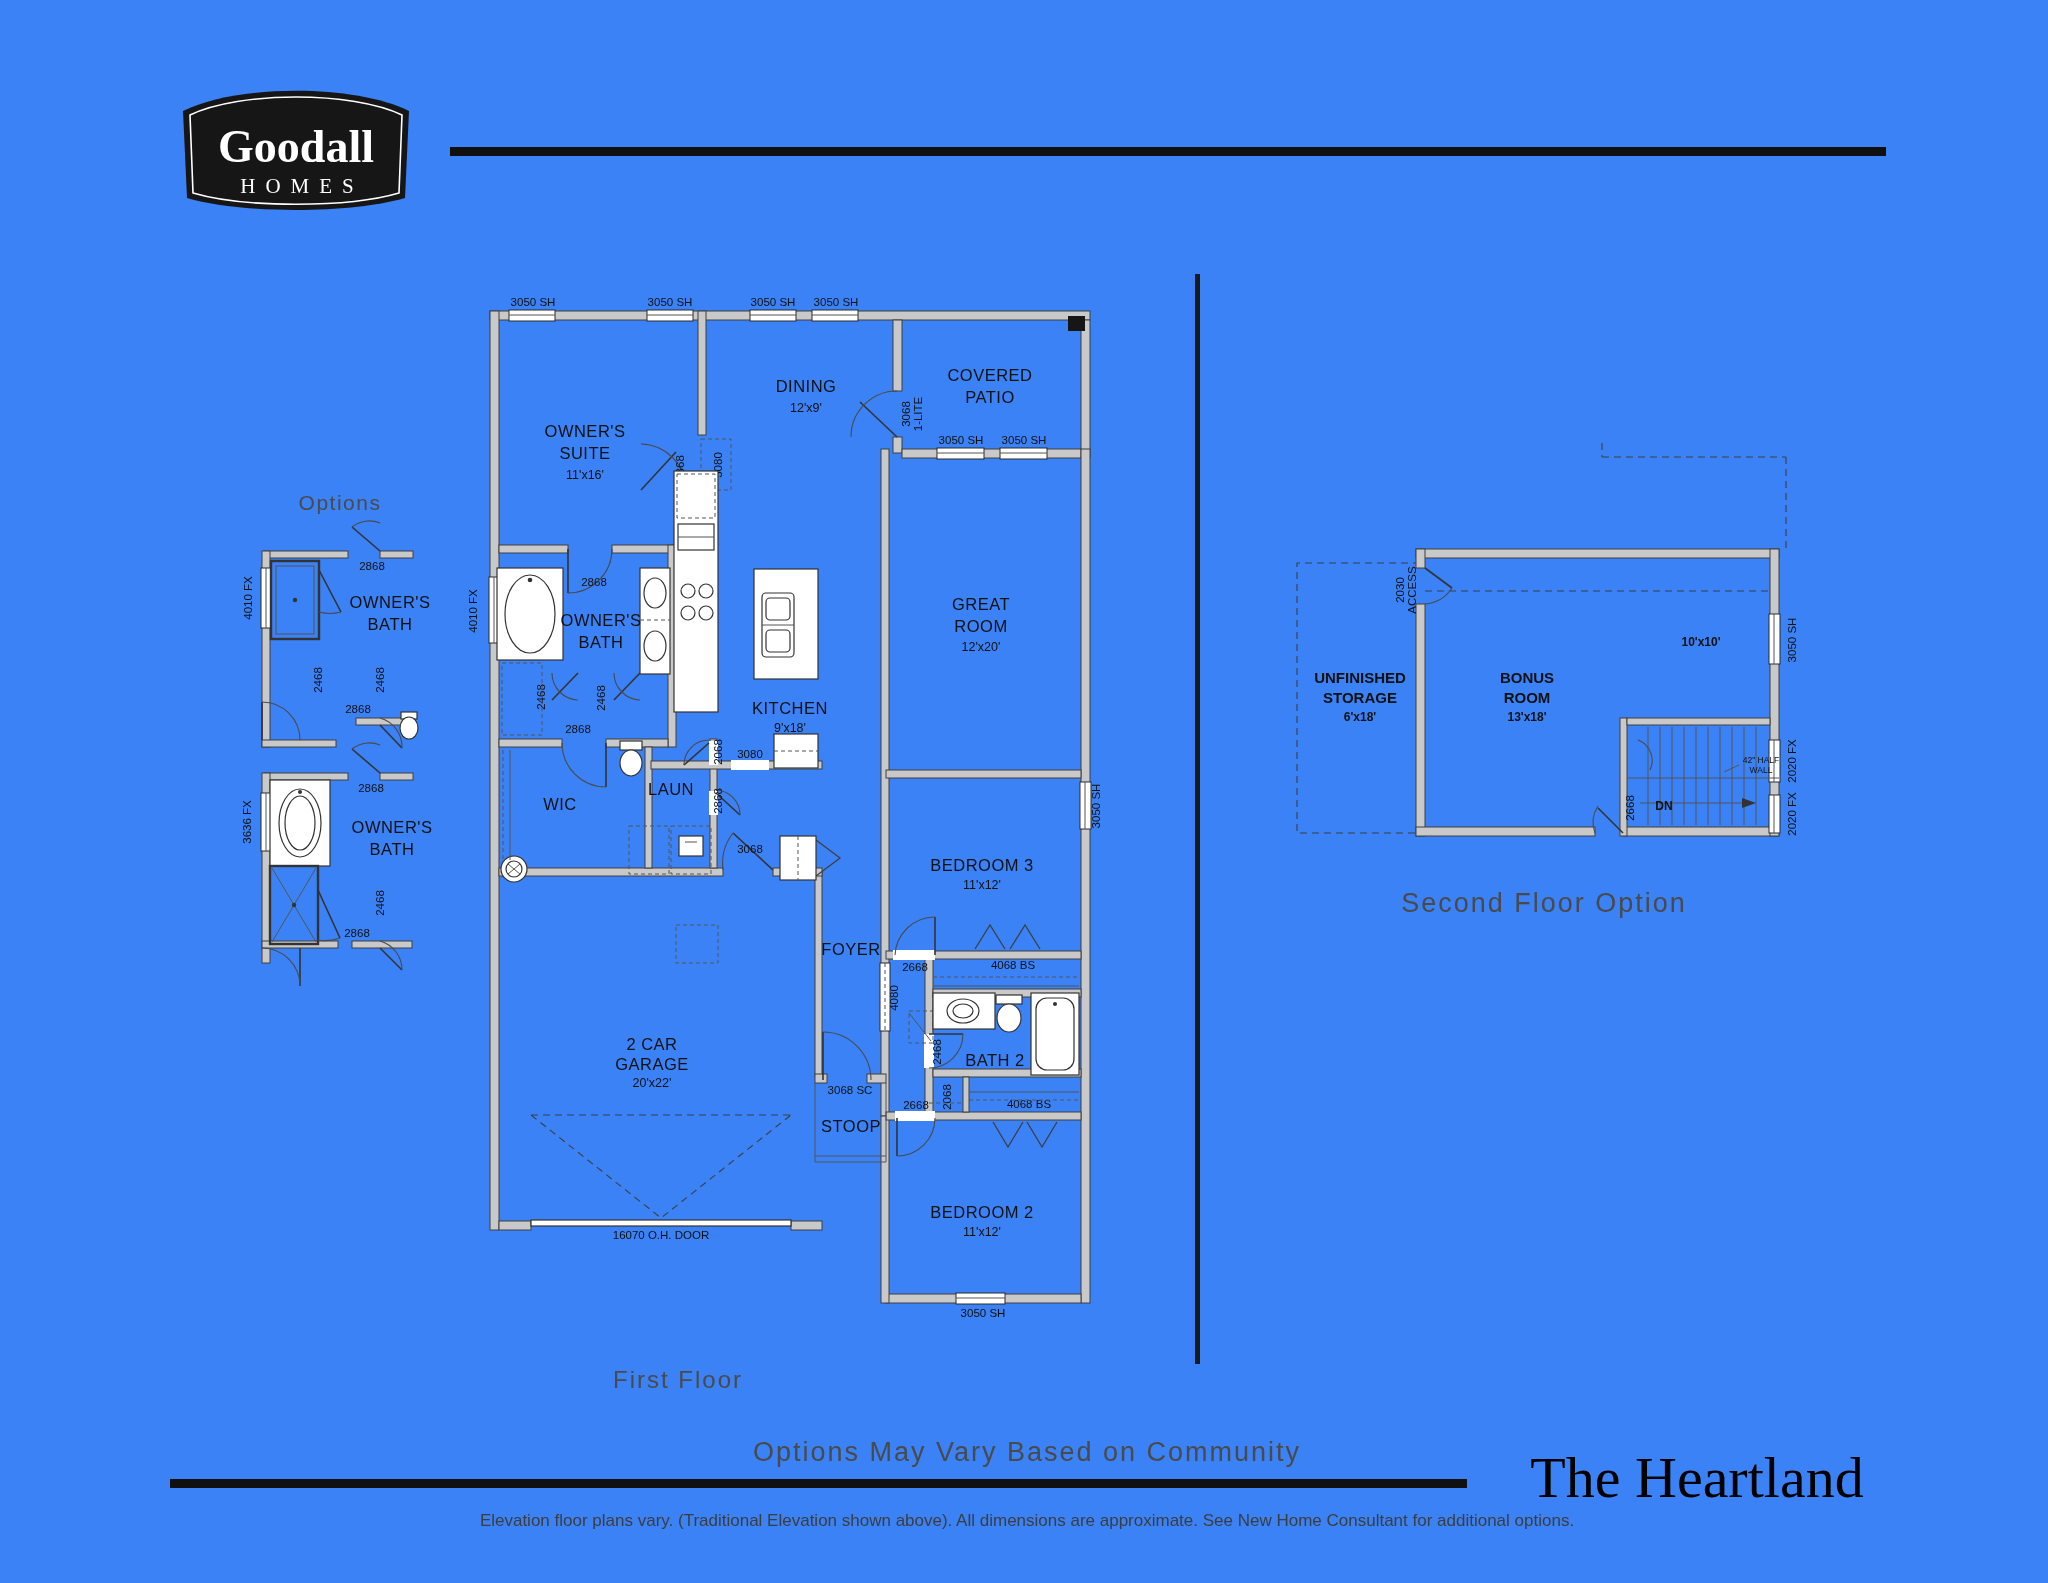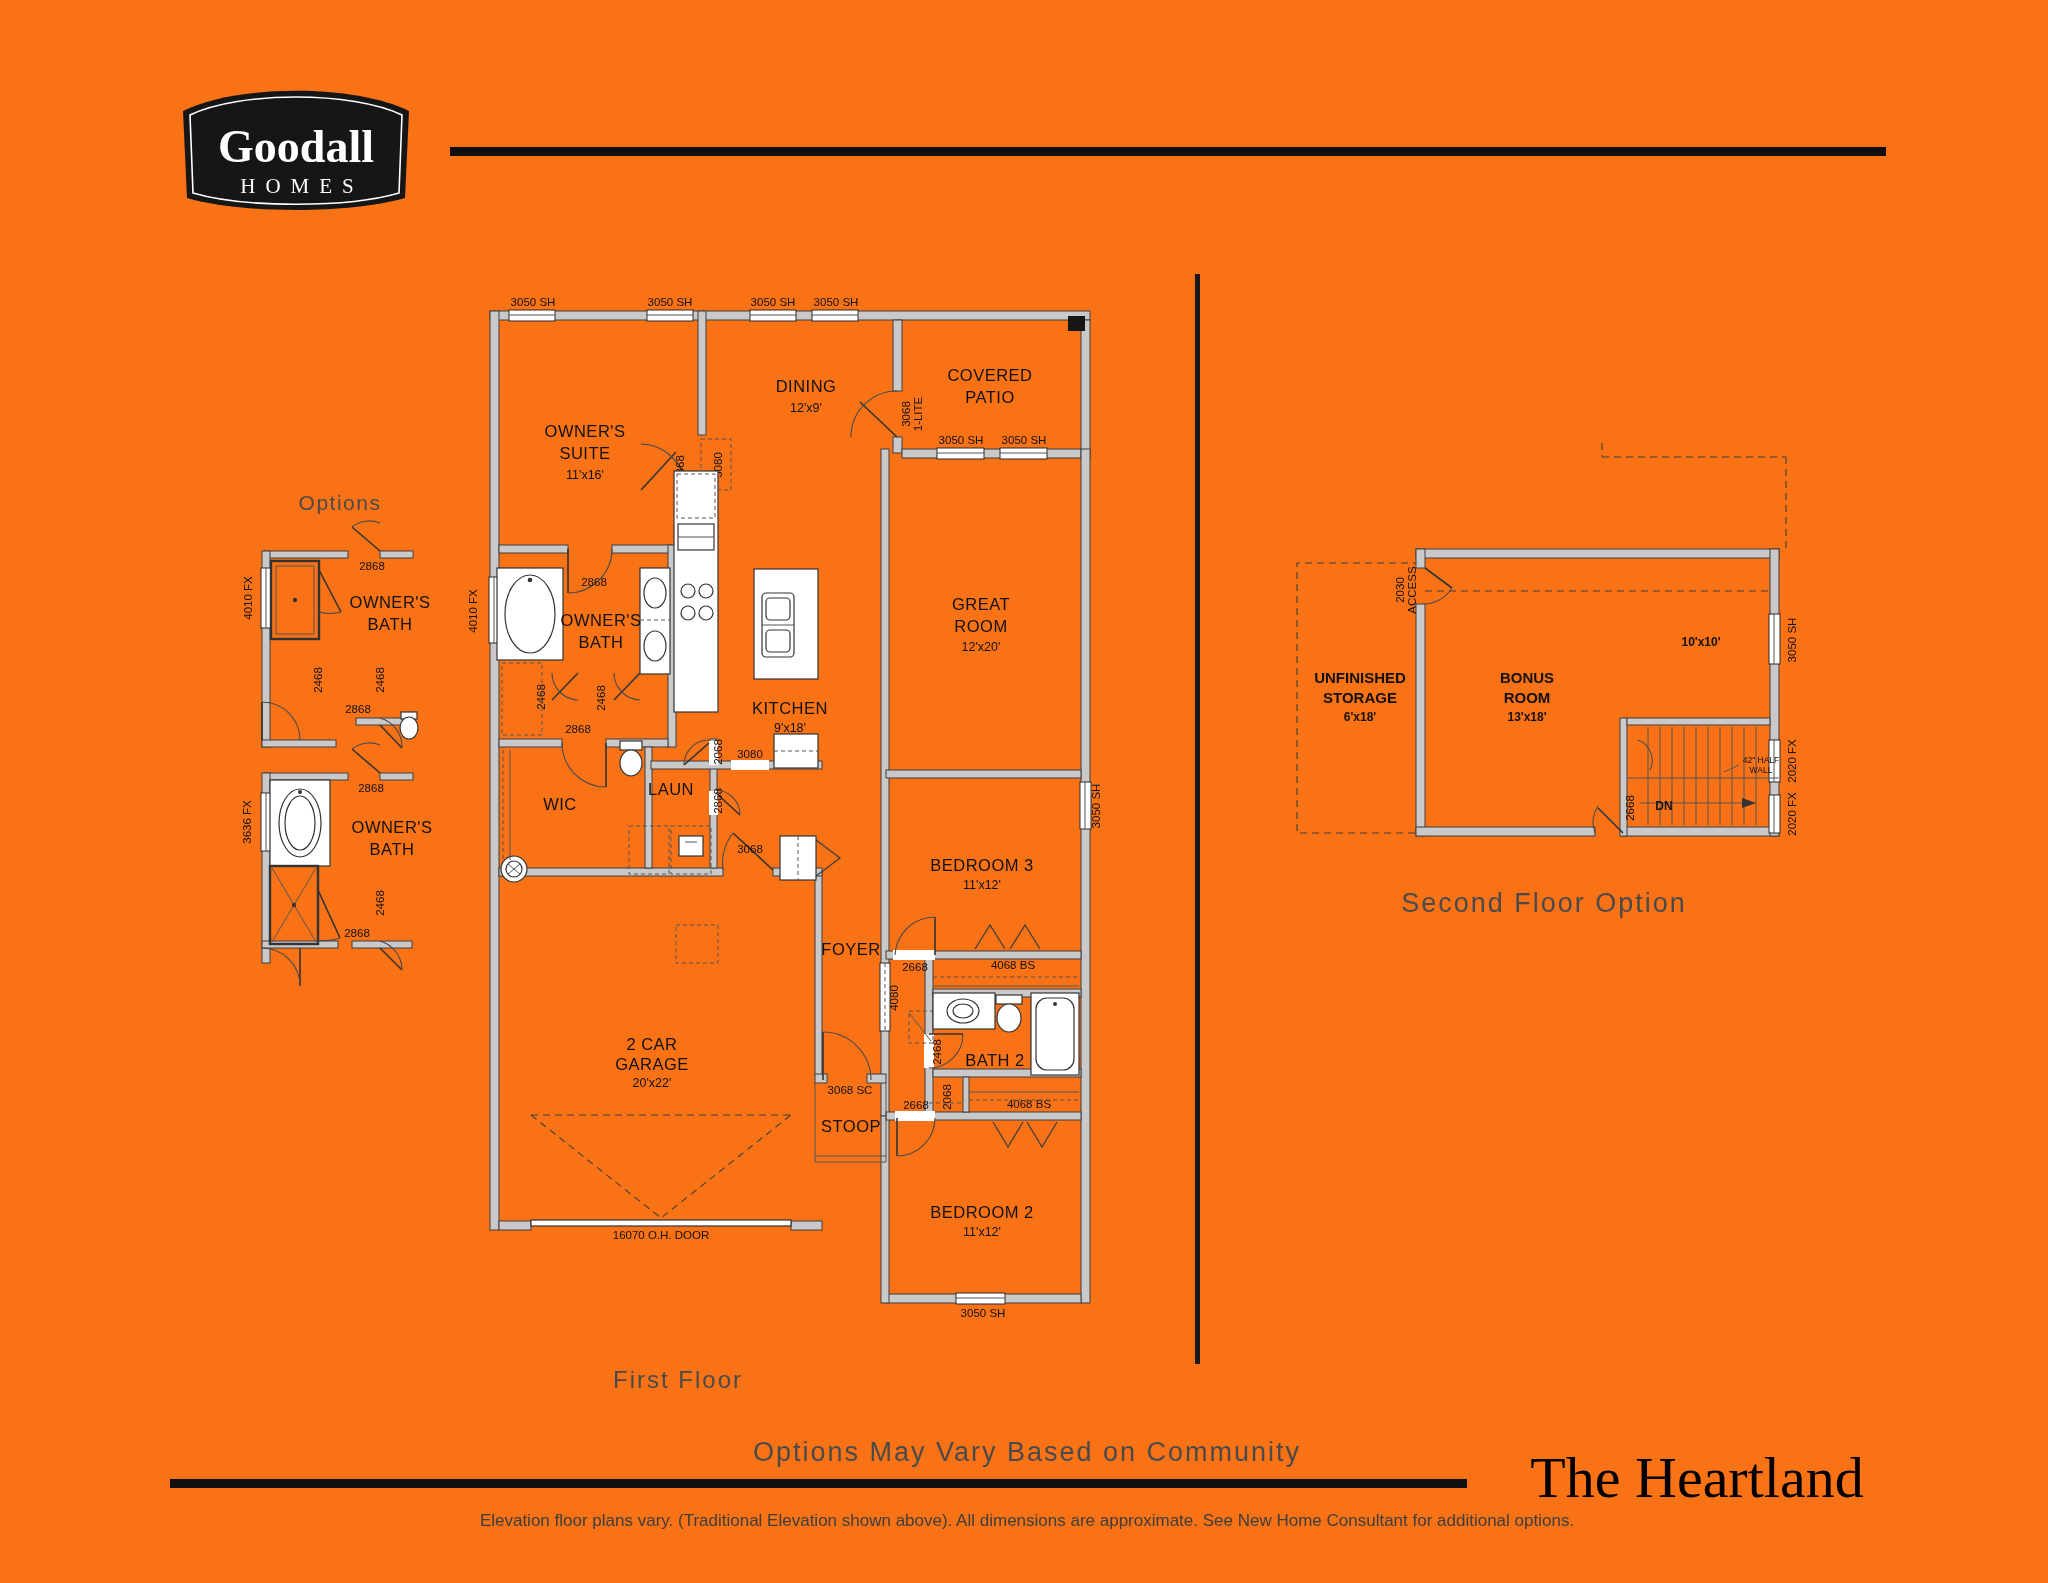--- a/index.html
+++ b/index.html
@@ -1,16 +1,16 @@
 <!DOCTYPE html>
 <html><head>
 <meta charset="utf-8">
 <style>
   html,body{margin:0;padding:0;background:#ffffff;}
-  #sheet{position:relative;width:2048px;height:1583px;background:#f97316;overflow:hidden;}
+  #sheet{position:relative;width:2048px;height:1583px;background:#3b82f6;overflow:hidden;}
   svg{position:absolute;left:0;top:0;}
   .w{fill:#c9c9c9;stroke:#3f3f3f;stroke-width:1;}
   .blk{fill:#161616;stroke:none;}
   .ln{stroke:#3f3f3f;stroke-width:1.3;fill:none;}
   .thin{stroke:#555;stroke-width:1;fill:none;}
   .dash{stroke:#3f3f3f;stroke-width:1.1;fill:none;stroke-dasharray:7 5;}
   .dash2{stroke:#555;stroke-width:1;fill:none;stroke-dasharray:4 3;}
   .win{fill:#ffffff;stroke:#2b2b2b;stroke-width:1;}
   .arc{fill:none;stroke:#4a4a4a;stroke-width:1.1;}
   .pnl{stroke:#333;stroke-width:1.6;fill:none;}

